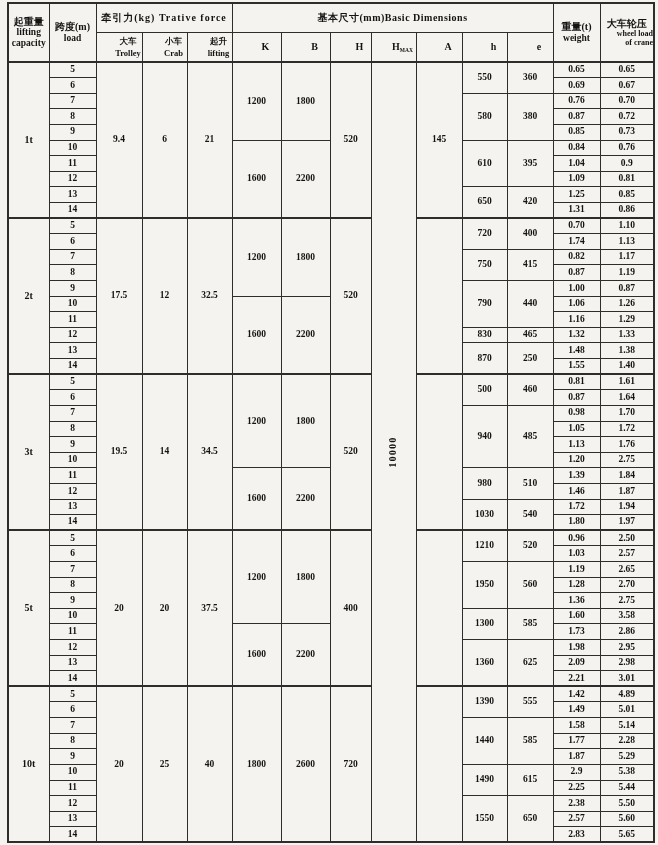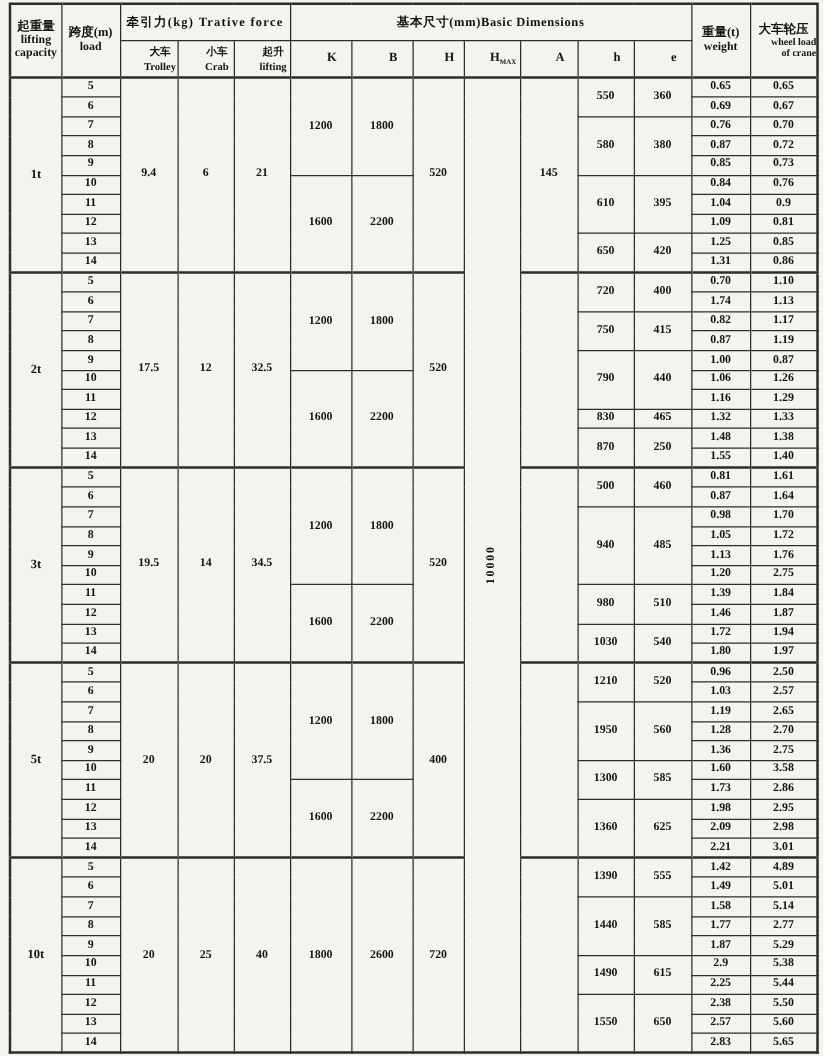--- a/index.html
+++ b/index.html
@@ -420,21 +420,21 @@
         <tr>
           <td>7</td>
           <td rowspan="3">1440</td>
           <td rowspan="3">585</td>
           <td>1.58</td>
           <td>5.14</td>
         </tr>
         <tr>
           <td>8</td>
           <td>1.77</td>
-          <td>2.77</td>
+          <td>2.28</td>
         </tr>
         <tr>
           <td>9</td>
           <td>1.87</td>
           <td>5.29</td>
         </tr>
         <tr>
           <td>10</td>
           <td rowspan="2">1490</td>
           <td rowspan="2">615</td>

